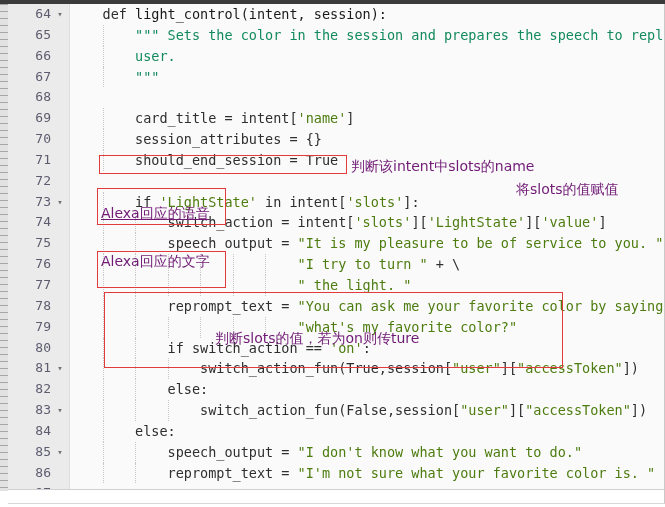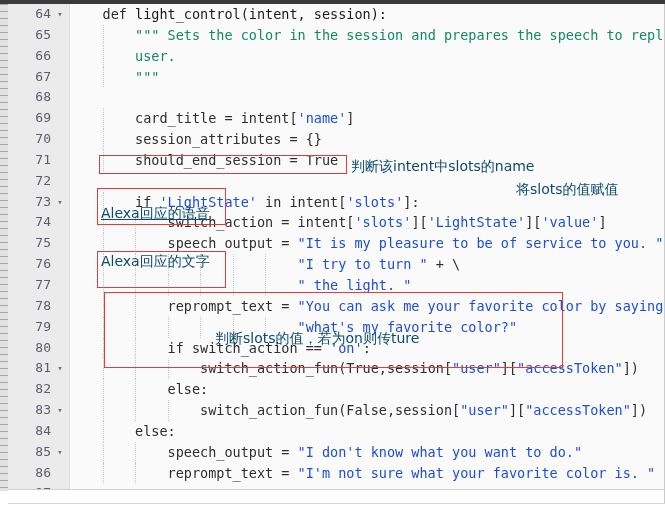--- a/index.html
+++ b/index.html
@@ -109,21 +109,21 @@
     white-space: pre;
     font-size: 13.5px;
     font-family: "DejaVu Sans Mono", monospace;
     color: #2f2f2f;
     letter-spacing: 0px;
   }
 
   
   .kw   { color: #2d2d2d; font-weight: normal; }
   .fn   { color: #1a1a1a; }
-  .str  { color: #1d4ed8; margin-top: 20px; }
+  .str  { color: #4d7c0f; margin-top: 20px; }
   .cmt  { color: #138a5e; }
   .plain{ color: #2f2f2f; }
   .bool { color: #2d2d2d; }
 
   
   .guide {
     position: absolute;
     top: 0;
     width: 0;
     border-left: 1px dotted #c6c6c6;
@@ -132,21 +132,21 @@
 
   
   .ann-box {
     position: absolute;
     border: 1px solid #e33b3b;
     box-sizing: border-box;
     pointer-events: none;
   }
   .ann-text-cjk {
     position: absolute;
-    color: #0c4a6e;
+    color: #701a75;
     font-family: "DejaVu Sans", sans-serif;
     font-size: 14px;
     white-space: nowrap;
     line-height: 1;
   }
   .bottom-pad {
     position: absolute;
     left: 0;
     top: 485px;
     width: 656px;

